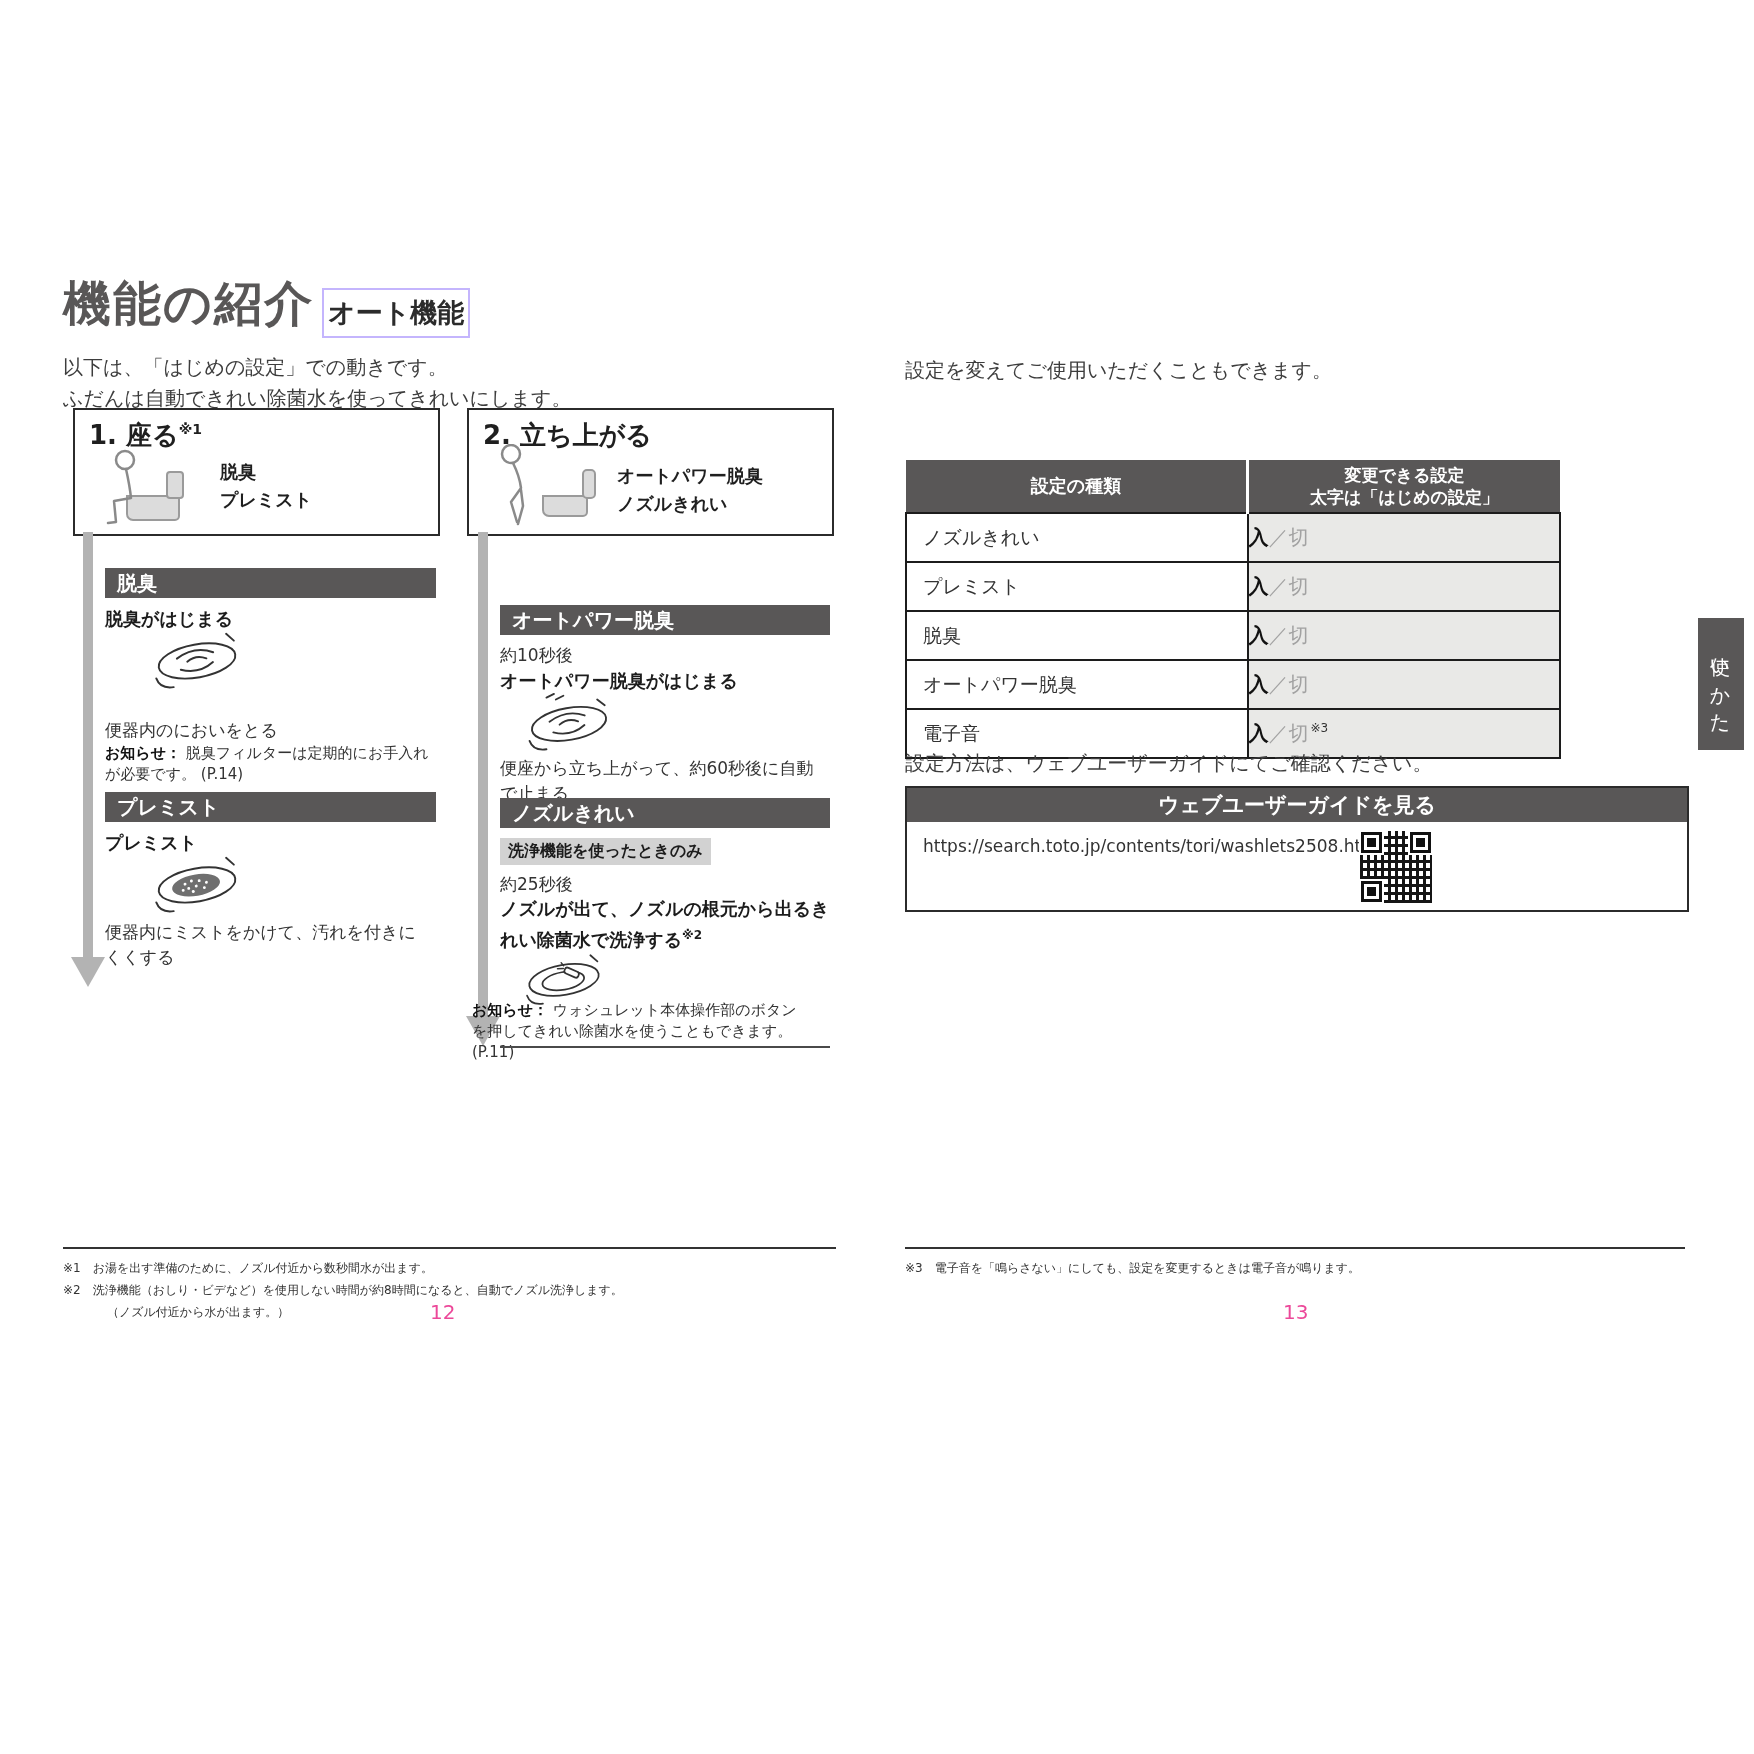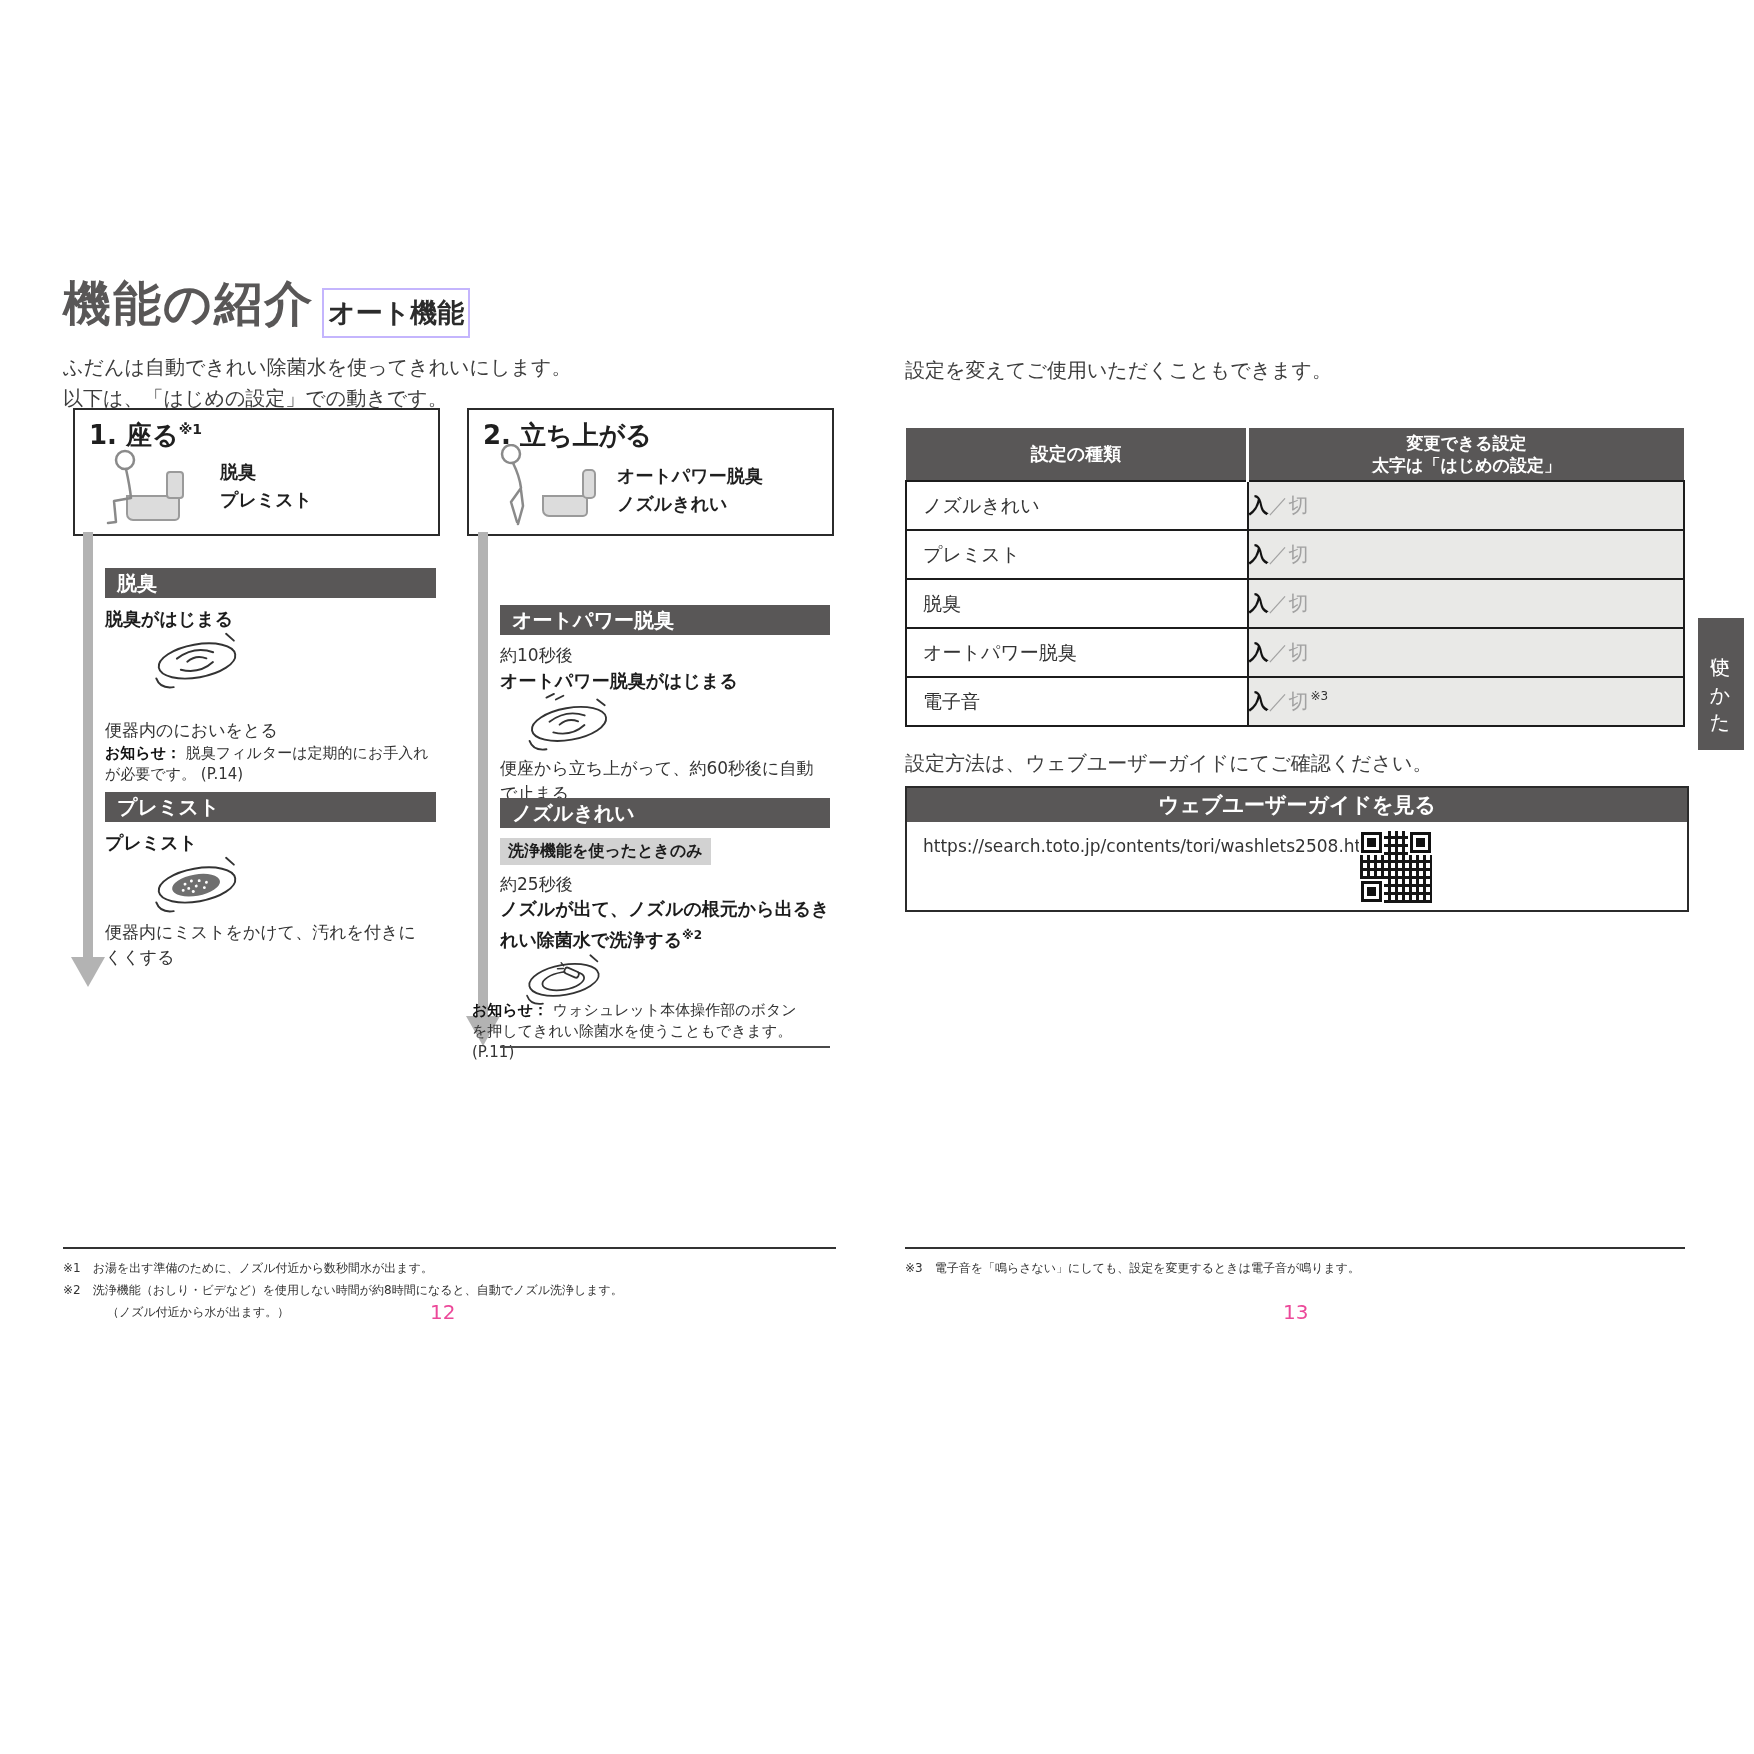--- a/index.html
+++ b/index.html
@@ -22,21 +22,21 @@
 
   .secbar{background:#595757;color:#fff;font-weight:bold;font-size:20px;line-height:30px;height:30px;padding-left:12px;box-sizing:border-box;}
   .boldline{font-size:18px;font-weight:bold;color:#1c1c1c;line-height:26px;}
   .plain{font-size:17px;color:#333;line-height:25px;}
   .notice{font-size:15px;color:#333;line-height:21px;}
   .notice b{color:#111;}
   .pill{display:inline-block;background:#d2d2d2;color:#1c1c1c;font-weight:bold;font-size:16px;padding:3px 8px;}
   .hair{background:#4a4a4a;height:2px;}
 
   
-  table.settings{border-collapse:collapse;table-layout:fixed;width:780px;}
+  table.settings{border-collapse:collapse;table-layout:fixed;width:656px;margin-top:32px;}
   table.settings th{background:#595757;color:#fff;font-weight:bold;height:52px;padding:0;vertical-align:middle;}
   table.settings th.c1{width:340px;font-size:18px;border-right:3px solid #fff;}
   table.settings th.c2{font-size:17px;line-height:22px;}
   table.settings td{border:2px solid #1c1c1c;height:47px;padding:0;}
   table.settings td.lbl{background:#fff;font-size:19px;color:#333;padding-left:16px;}
   table.settings td.val{background:#e9e9e7;text-align:left;font-size:20px;}
   .on{font-weight:bold;color:#111;}
   .off{color:#a2a2a2;}
   .valnote{font-size:12px;color:#333;vertical-align:super;margin-left:2px;}
 
@@ -64,22 +64,22 @@
 </style>
 </head>
 <body>
 
 <div id="canvas">
 
   <div class="abs doc-title" style="left:63px;top:272px;">機能の紹介</div>
   <div class="abs badge" style="left:322px;top:288px;">オート機能</div>
 
   <div class="abs intro" style="left:63px;top:352px;width:560px;">
+    <div>以下は、「はじめの設定」での動きです。</div>
     <div>ふだんは自動できれい除菌水を使ってきれいにします。</div>
-    <div>以下は、「はじめの設定」での動きです。</div>
   </div>
 
   <div class="abs stepbox" style="left:73px;top:408px;width:363px;height:124px;">
     <div class="steptitle"><span>1. 座る</span><sup>※1</sup></div>
     <svg class="abs" style="left:22px;top:38px;" width="120" height="80" viewBox="0 0 120 80">
       <path d="M30,48 h52 v20 a4,4 0 0 1 -4,4 H36 a6,6 0 0 1 -6,-6 z" fill="#dcdcdc" stroke="#9a9a9a" stroke-width="2"></path>
       <rect x="70" y="24" width="16" height="26" rx="3" fill="#dcdcdc" stroke="#9a9a9a" stroke-width="2"></rect>
       <circle cx="28" cy="12" r="9" fill="#fff" stroke="#8a8a8a" stroke-width="2.5"></circle>
       <path d="M29,21 C31,30 33,40 34,50 L17,53 L19,74 L11,75" fill="none" stroke="#8a8a8a" stroke-width="2.5" stroke-linecap="round" stroke-linejoin="round"></path>
     </svg>

